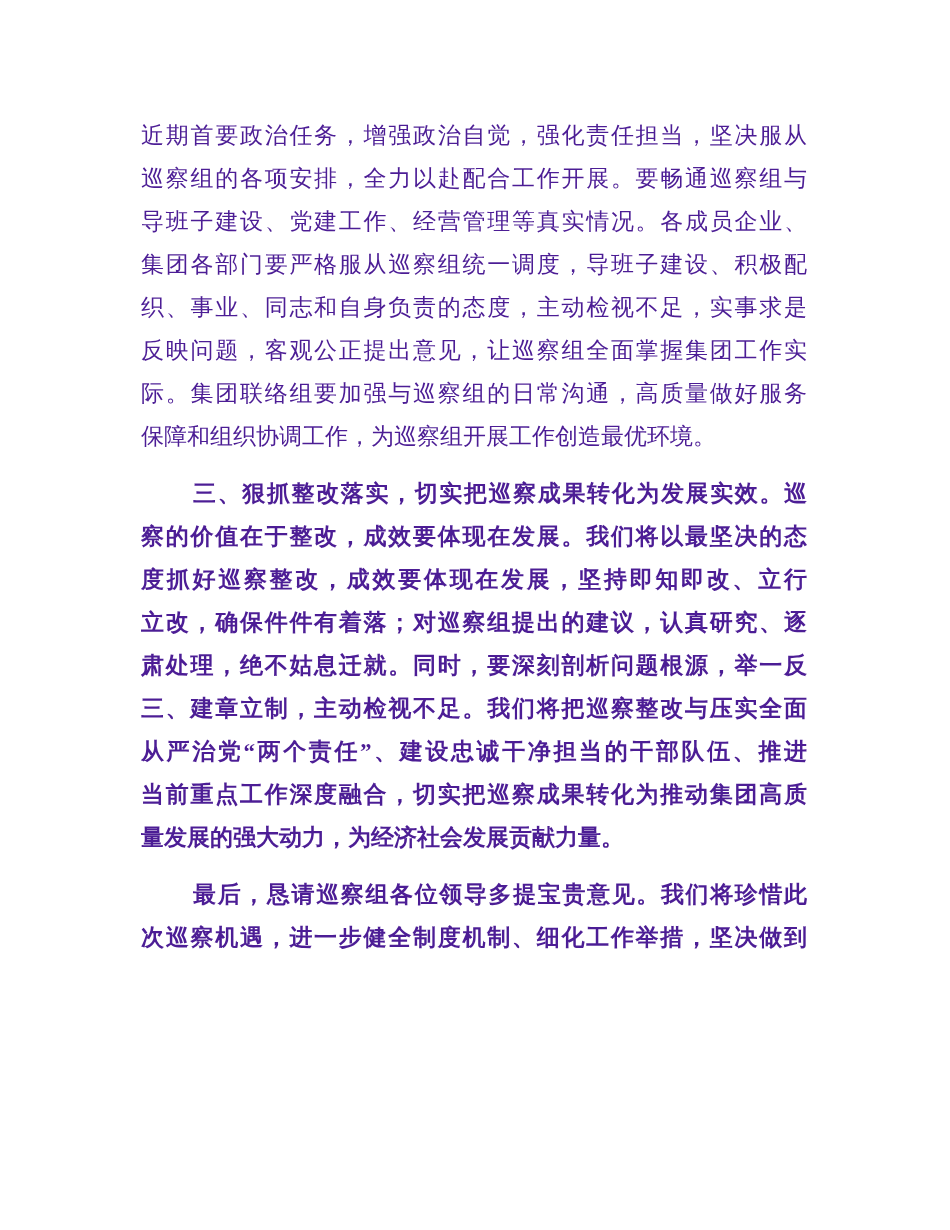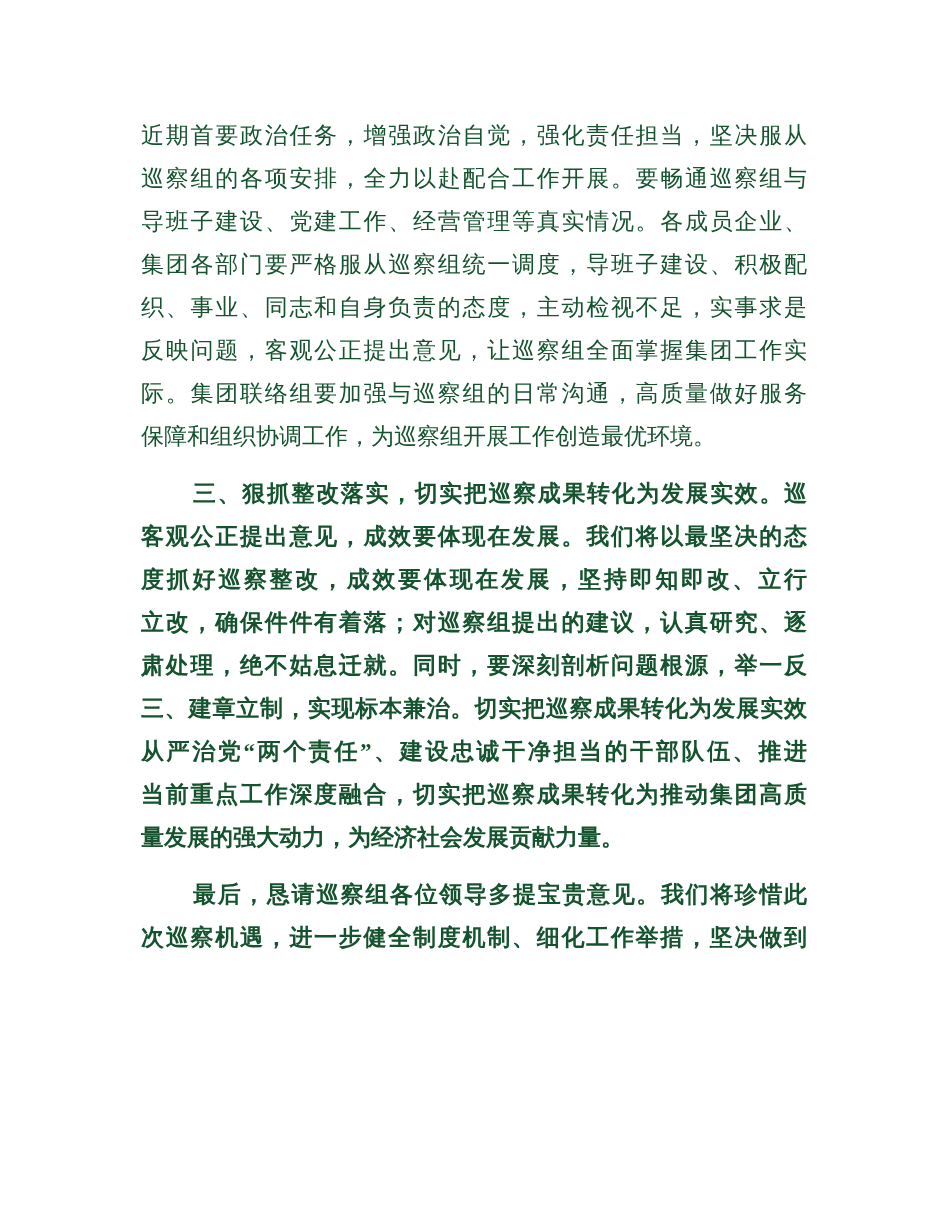--- a/index.html
+++ b/index.html
@@ -12,21 +12,21 @@
     width: 950px;
     height: 1230px;
     background: #ffffff;
     overflow: hidden;
   }
   .doc-body {
     position: absolute;
     left: 141px;
     top: 114px;
     width: 666px;
-    color: #14532d;
+    color: #4c1d95;
     font-family: "Liberation Serif", "DejaVu Serif", serif;
   }
   .para {
     margin: 0;
   }
   .para + .para {
     margin-top: 14px;
     font-weight: bold;
   }
   .line {
@@ -58,25 +58,25 @@
         <div class="line">巡察组的各项安排，全力以赴配合工作开展。要畅通巡察组与</div>
         <div class="line">导班子建设、党建工作、经营管理等真实情况。各成员企业、</div>
         <div class="line">集团各部门要严格服从巡察组统一调度，导班子建设、积极配合，</div>
         <div class="line">织、事业、同志和自身负责的态度，主动检视不足，实事求是</div>
         <div class="line">反映问题，客观公正提出意见，让巡察组全面掌握集团工作实</div>
         <div class="line">际。集团联络组要加强与巡察组的日常沟通，高质量做好服务</div>
         <div class="line">保障和组织协调工作，为巡察组开展工作创造最优环境。</div>
       </div>
       <div class="para indent">
         <div class="line">三、狠抓整改落实，切实把巡察成果转化为发展实效。巡</div>
-        <div class="line">客观公正提出意见，成效要体现在发展。我们将以最坚决的态</div>
+        <div class="line">察的价值在于整改，成效要体现在发展。我们将以最坚决的态</div>
         <div class="line">度抓好巡察整改，成效要体现在发展，坚持即知即改、立行</div>
         <div class="line">立改，确保件件有着落；对巡察组提出的建议，认真研究、逐</div>
         <div class="line">肃处理，绝不姑息迁就。同时，要深刻剖析问题根源，举一反</div>
-        <div class="line">三、建章立制，实现标本兼治。切实把巡察成果转化为发展实效</div>
+        <div class="line">三、建章立制，主动检视不足。我们将把巡察整改与压实全面</div>
         <div class="line">从严治党“两个责任”、建设忠诚干净担当的干部队伍、推进</div>
         <div class="line">当前重点工作深度融合，切实把巡察成果转化为推动集团高质</div>
         <div class="line">量发展的强大动力，为经济社会发展贡献力量。</div>
       </div>
       <div class="para indent continues">
         <div class="line">最后，恳请巡察组各位领导多提宝贵意见。我们将珍惜此</div>
         <div class="line">次巡察机遇，进一步健全制度机制、细化工作举措，坚决做到</div>
       </div>
     </div>
 </div>

